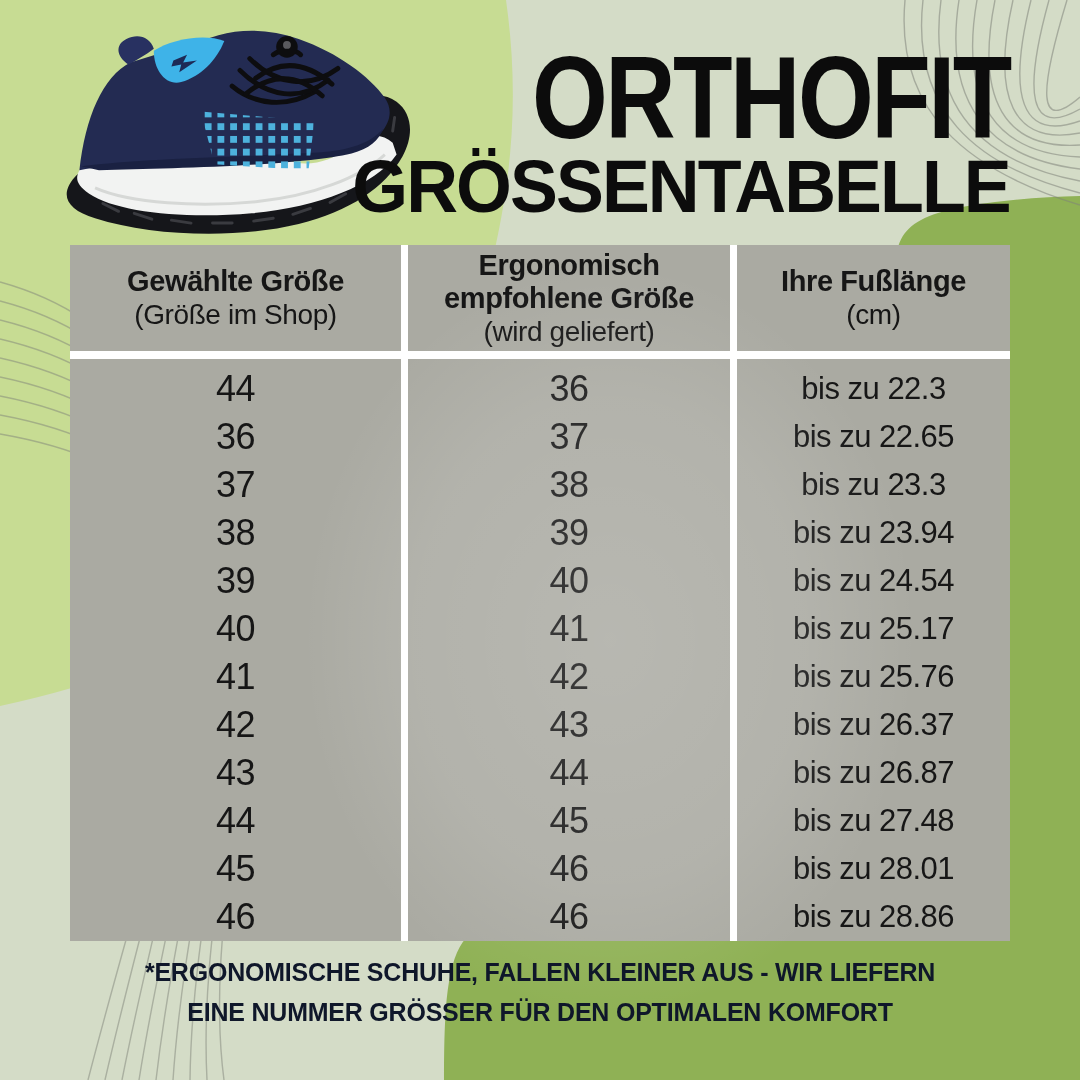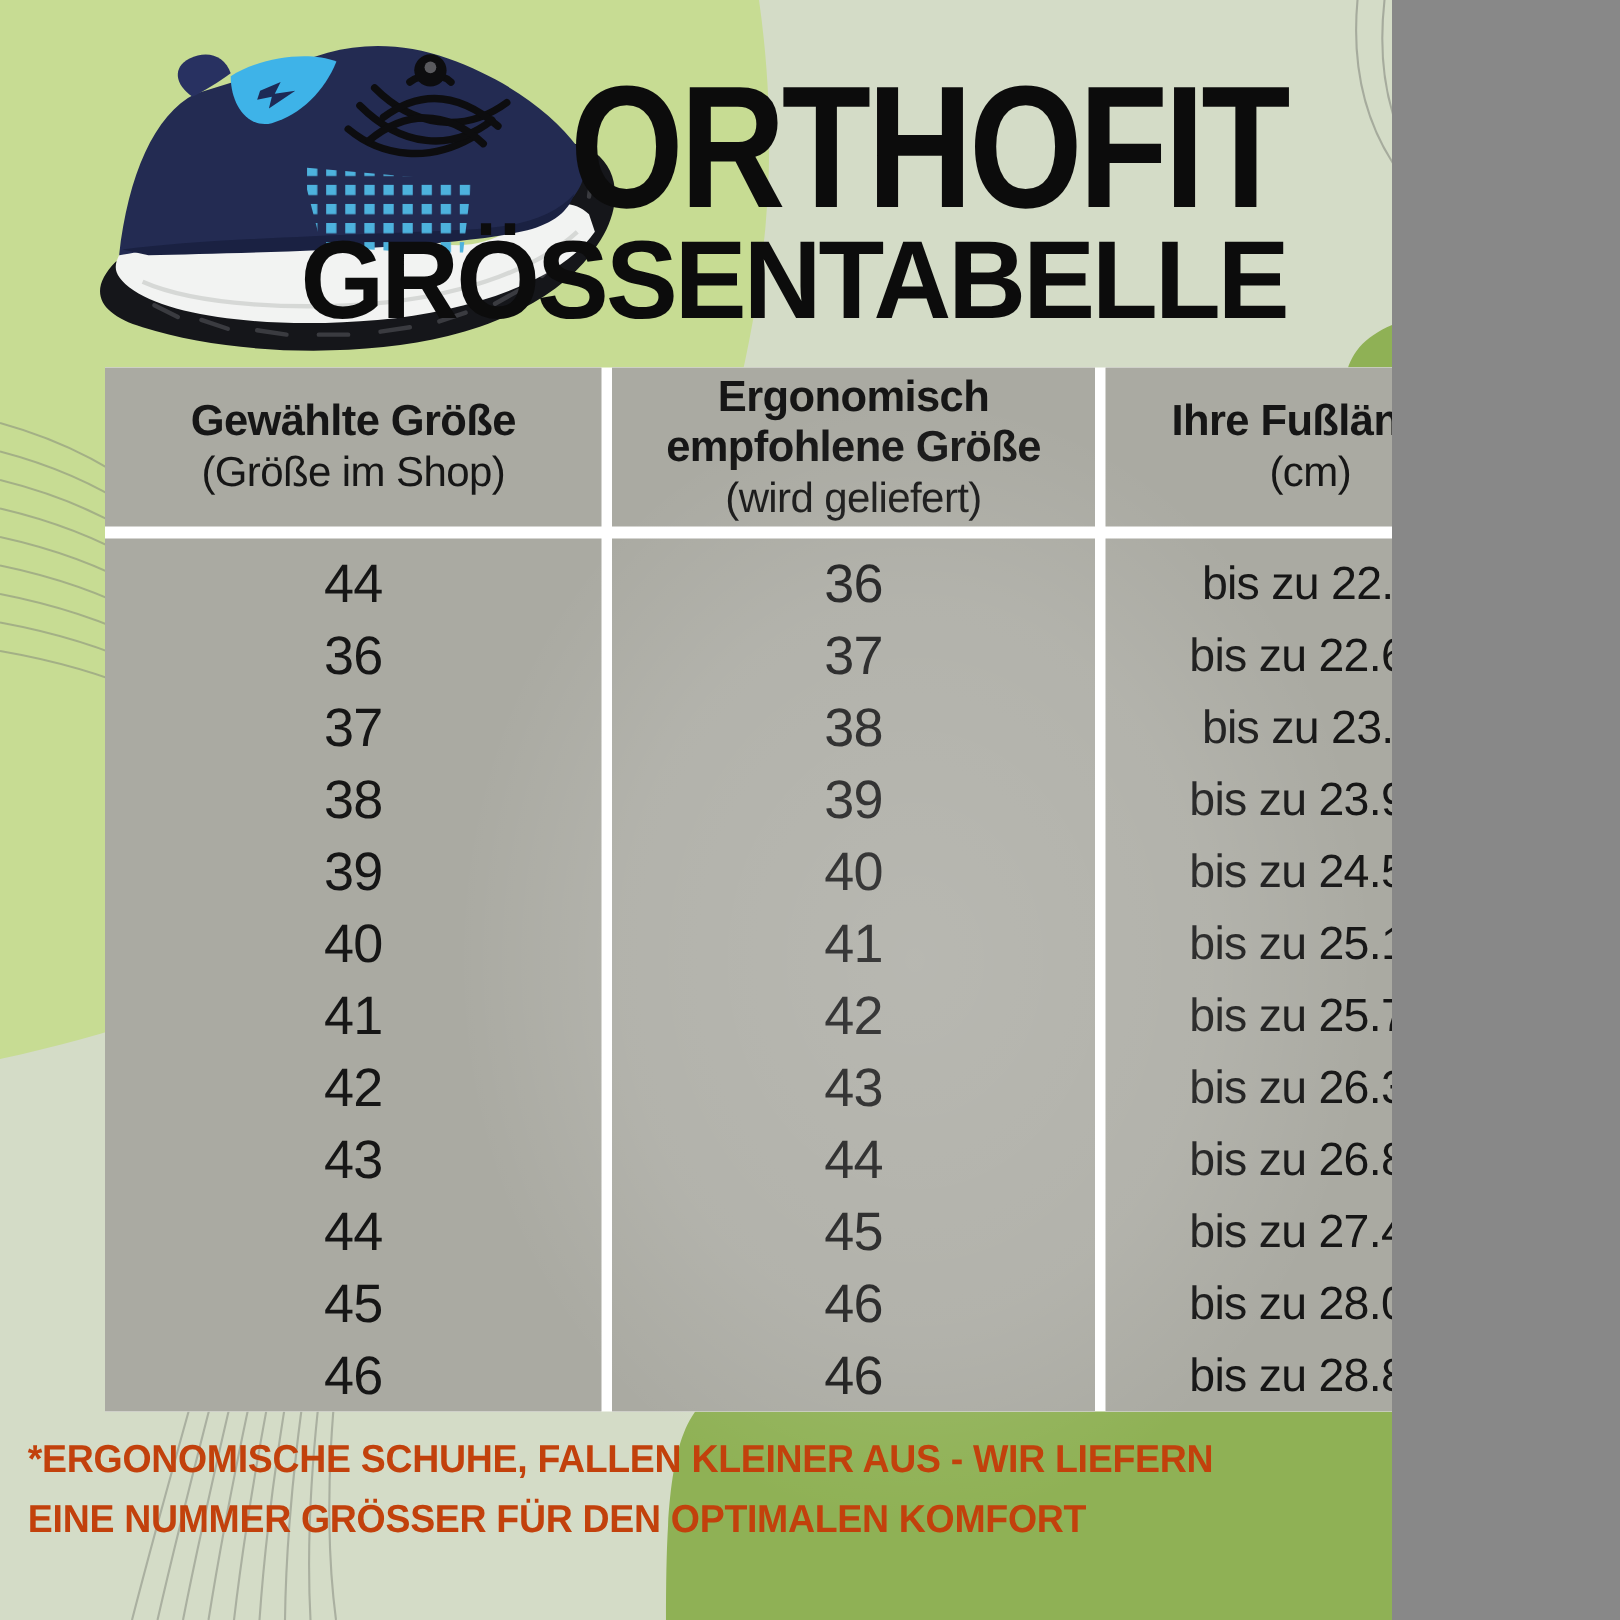--- a/index.html
+++ b/index.html
@@ -1,17 +1,17 @@
 <!DOCTYPE html>
 <html><head>
 <meta charset="utf-8">
 <style>
   html,body{margin:0;padding:0;background:#888;}
   #stage{
-    position:relative;width:928px;height:1080px;overflow:hidden;
+    position:relative;width:1080px;height:1080px;overflow:hidden;
     background:#d4dcc7;
     font-family:"Liberation Sans", sans-serif;
     color:#161616;
   }
   svg{display:block;}
 
   
   #bg{position:absolute;left:0;top:0;width:1080px;height:1080px;}
 
   
@@ -54,22 +54,22 @@
 
   
   #table-sheen{
     position:absolute;left:300px;top:260px;width:620px;height:760px;
     background:radial-gradient(ellipse at 50% 50%, rgba(255,255,255,.16) 0%, rgba(255,255,255,.10) 45%, rgba(255,255,255,0) 70%);
     pointer-events:none;
   }
 
   
   #footer-note{
-    position:absolute;left:0;right:0;top:952px;text-align:left;
-    font-weight:700;color:#c2410c;
+    position:absolute;left:0;right:0;top:952px;text-align:center;
+    font-weight:700;color:#0f172a;
   }
   #footer-note .line{
     font-size:26px;line-height:40px;letter-spacing:-.2px;
     transform:scaleX(.96);transform-origin:center top;white-space:nowrap;
   }
 </style>
 </head>
 <body>
 
 <div id="stage">

